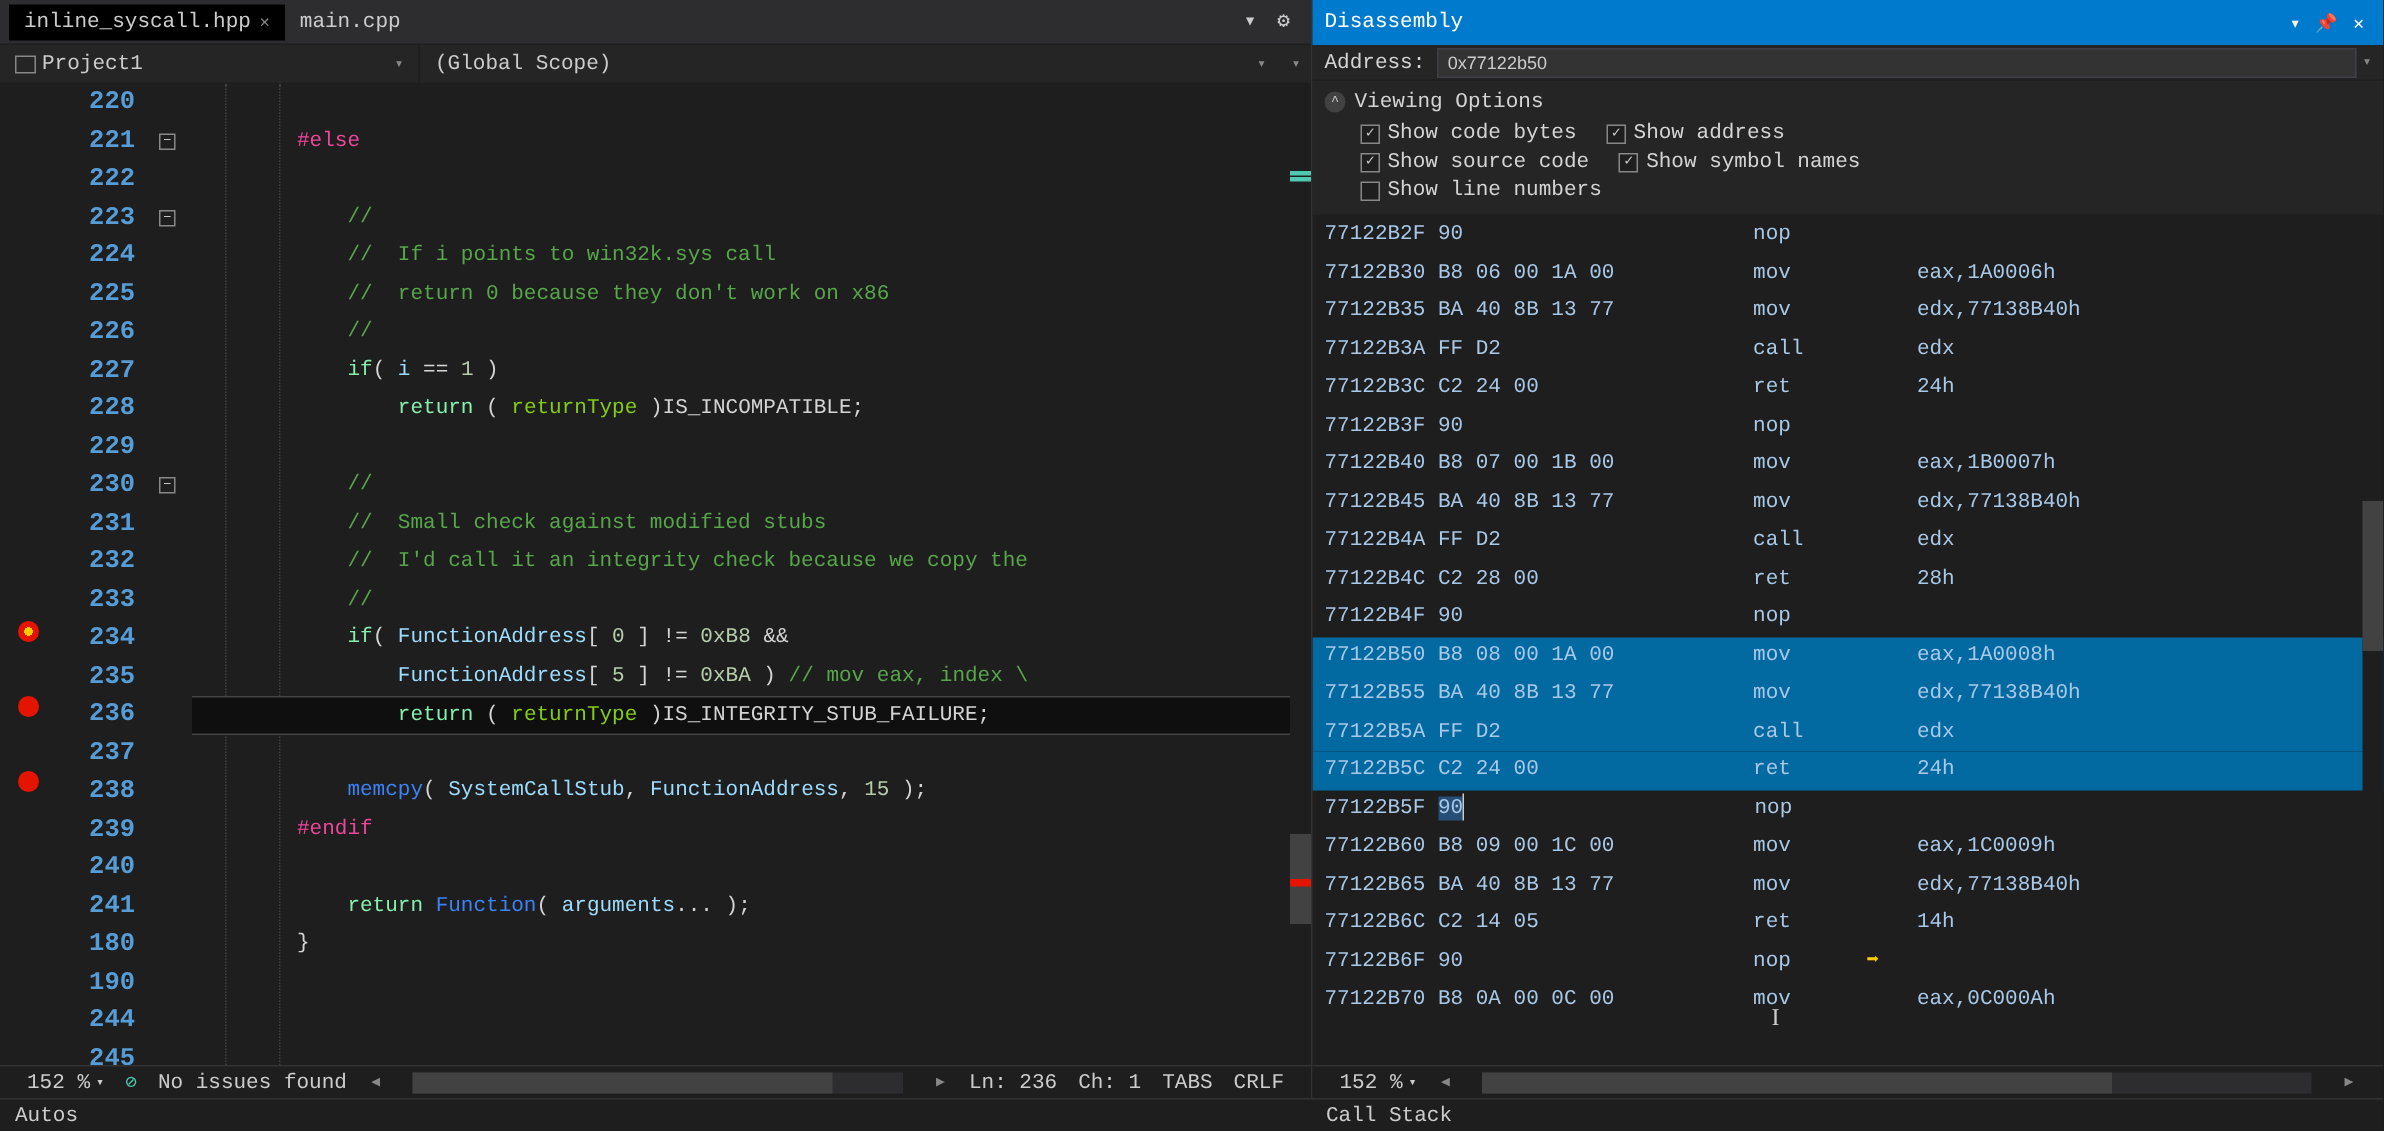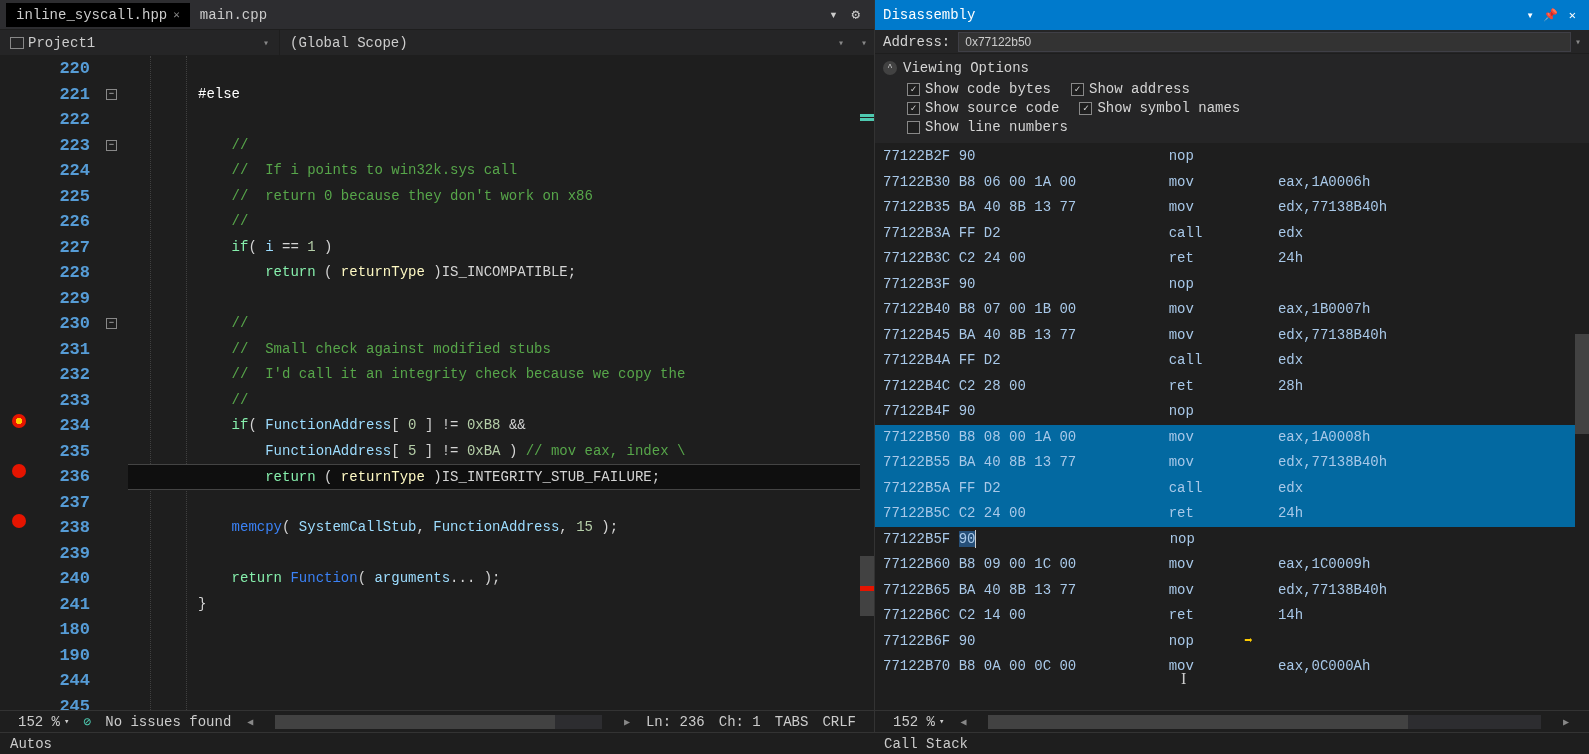--- a/index.html
+++ b/index.html
@@ -25,24 +25,24 @@
 .fold-marker{position:absolute;left:2px;width:11px;height:11px;border:1px solid #888;background:#1e1e1e;color:#ccc;font-size:9px;text-align:center;line-height:9px;cursor:pointer}
 .code-lines{flex:1;position:relative;font-size:17px}
 .code-line{height:25.5px;line-height:25.5px;white-space:pre;padding-left:70px;position:relative}
 .code-line.current{background:#0f0f0f;border:1px solid #444;border-left:none;border-right:none}
 .breakpoint{position:absolute;left:12px;width:14px;height:14px;background:#e51400;border-radius:50%;top:50%;transform:translateY(-50%)}
 .breakpoint.active{background:radial-gradient(circle,#ffcc00 30%,#e51400 30%)}
 .kw{color:#86efac}
 .num{color:#b5cea8}
 .cm{color:#57a64a}
 .fn{color:#3b82f6}
-.ty{color:#fef9c3}
+.ty{color:#84cc16}
 .txt{color:#d4d4d4}
 .param{color:#9cdcfe}
-.pre{color:#ffffff}
+.pre{color:#ec4899}
 .editor-scroll{position:absolute;right:0;top:0;bottom:0;width:14px;background:#1e1e1e}
 .scroll-thumb{position:absolute;width:14px;background:#424242;left:0}
 .scroll-mark{position:absolute;width:14px;height:3px;left:0}
 .status-row{height:22px;display:flex;align-items:center;background:#1e1e1e;border-top:1px solid #333;font-family:'Segoe UI',sans-serif;font-size:11px;color:#ccc;gap:14px;padding:0 18px}
 .status-row .zoom{display:flex;align-items:center;gap:4px}
 .status-row .check{color:#4ec9b0;font-size:13px}
 .hscroll-bar{flex:1;height:14px;background:#2d2d30;position:relative;margin:0 6px}
 .hscroll-thumb{position:absolute;height:14px;background:#424242;top:0}
 .hscroll-arrow{color:#888;font-size:10px;padding:0 2px;cursor:pointer}
 .disasm-pane{flex:1;display:flex;flex-direction:column;background:#1e1e1e;border-left:1px solid #333}
@@ -186,20 +186,21 @@
           <div class="code-line"></div>
           <div class="code-line">    <span class="cm">//</span></div>
           <div class="code-line">    <span class="cm">//  Small check against modified stubs</span></div>
           <div class="code-line">    <span class="cm">//  I'd call it an integrity check because we copy the</span></div>
           <div class="code-line">    <span class="cm">//</span></div>
           <div class="code-line">    <span class="kw">if</span><span class="txt">( </span><span class="param">FunctionAddress</span><span class="txt">[ </span><span class="num">0</span><span class="txt"> ] != </span><span class="num">0xB8</span><span class="txt"> &amp;&amp;</span></div>
           <div class="code-line">        <span class="param">FunctionAddress</span><span class="txt">[ </span><span class="num">5</span><span class="txt"> ] != </span><span class="num">0xBA</span><span class="txt"> ) </span><span class="cm">// mov eax, index \</span></div>
           <div class="code-line current">        <span class="kw">return</span><span class="txt"> ( </span><span class="ty">returnType</span><span class="txt"> )IS_INTEGRITY_STUB_FAILURE;</span></div>
           <div class="code-line"></div>
           <div class="code-line">    <span class="fn">memcpy</span><span class="txt">( </span><span class="param">SystemCallStub</span><span class="txt">, </span><span class="param">FunctionAddress</span><span class="txt">, </span><span class="num">15</span><span class="txt"> );</span></div>
+          <div class="code-line"><span class="pre">#endif</span></div>
           <div class="code-line"></div>
           <div class="code-line">    <span class="kw">return</span><span class="txt"> </span><span class="fn">Function</span><span class="txt">( </span><span class="param">arguments</span><span class="txt">... );</span></div>
           <div class="code-line"><span class="txt">}</span></div>
           <div class="code-line"></div>
           <div class="code-line"></div>
           <div class="code-line"></div>
         </div>
       <div class="editor-scroll">
         <div class="scroll-mark" style="top:58px;background:#4ec9b0"></div>
         <div class="scroll-mark" style="top:62px;background:#4ec9b0"></div>
@@ -283,21 +284,21 @@
         <div class="dline"><span class="daddr">77122B4A</span> <span class="dbytes">FF D2                 </span>   <span class="dmnem">call     </span>    <span class="doper">edx</span></div>
         <div class="dline"><span class="daddr">77122B4C</span> <span class="dbytes">C2 28 00              </span>   <span class="dmnem">ret      </span>    <span class="doper">28h</span></div>
         <div class="dline"><span class="daddr">77122B4F</span> <span class="dbytes">90                    </span>   <span class="dmnem">nop      </span>    <span class="doper"></span></div>
         <div class="dline sel"><span class="daddr">77122B50</span> <span class="dbytes">B8 08 00 1A 00        </span>   <span class="dmnem">mov      </span>    <span class="doper">eax,1A0008h</span></div>
         <div class="dline sel"><span class="daddr">77122B55</span> <span class="dbytes">BA 40 8B 13 77        </span>   <span class="dmnem">mov      </span>    <span class="doper">edx,77138B40h</span></div>
         <div class="dline sel"><span class="daddr">77122B5A</span> <span class="dbytes">FF D2                 </span>   <span class="dmnem">call     </span>    <span class="doper">edx</span></div>
         <div class="dline sel"><span class="daddr">77122B5C</span> <span class="dbytes">C2 24 00              </span>   <span class="dmnem">ret      </span>    <span class="doper">24h</span></div>
         <div class="dline"><span class="daddr">77122B5F</span> <span style="background:#264f78">90</span><span class="caret"></span>                       <span class="dmnem">nop      </span>    <span class="doper"></span></div>
         <div class="dline"><span class="daddr">77122B60</span> <span class="dbytes">B8 09 00 1C 00        </span>   <span class="dmnem">mov      </span>    <span class="doper">eax,1C0009h</span></div>
         <div class="dline"><span class="daddr">77122B65</span> <span class="dbytes">BA 40 8B 13 77        </span>   <span class="dmnem">mov      </span>    <span class="doper">edx,77138B40h</span></div>
-        <div class="dline"><span class="daddr">77122B6C</span> <span class="dbytes">C2 14 00              </span>   <span class="dmnem">ret      </span>    <span class="doper">14h</span></div>
+        <div class="dline"><span class="daddr">77122B6C</span> <span class="dbytes">C2 14 05              </span>   <span class="dmnem">ret      </span>    <span class="doper">14h</span></div>
         <div class="dline"><span class="daddr">77122B6F</span> <span class="dbytes">90                    </span>   <span class="dmnem">nop      </span><span class="yellow-arrow">➡</span>   <span class="doper"></span></div>
         <div class="dline"><span class="daddr">77122B70</span> <span class="dbytes">B8 0A 00 0C 00        </span>   <span class="dmnem">mov      </span>    <span class="doper">eax,0C000Ah</span></div>
 
     <div class="disasm-scroll">
         <div class="scroll-thumb" style="top:190px;height:100px"></div>
       </div>
         <span class="cursor-i" style="left:306px;top:526px">I</span>
       </div>
     <div class="status-row">
       <span class="zoom">

